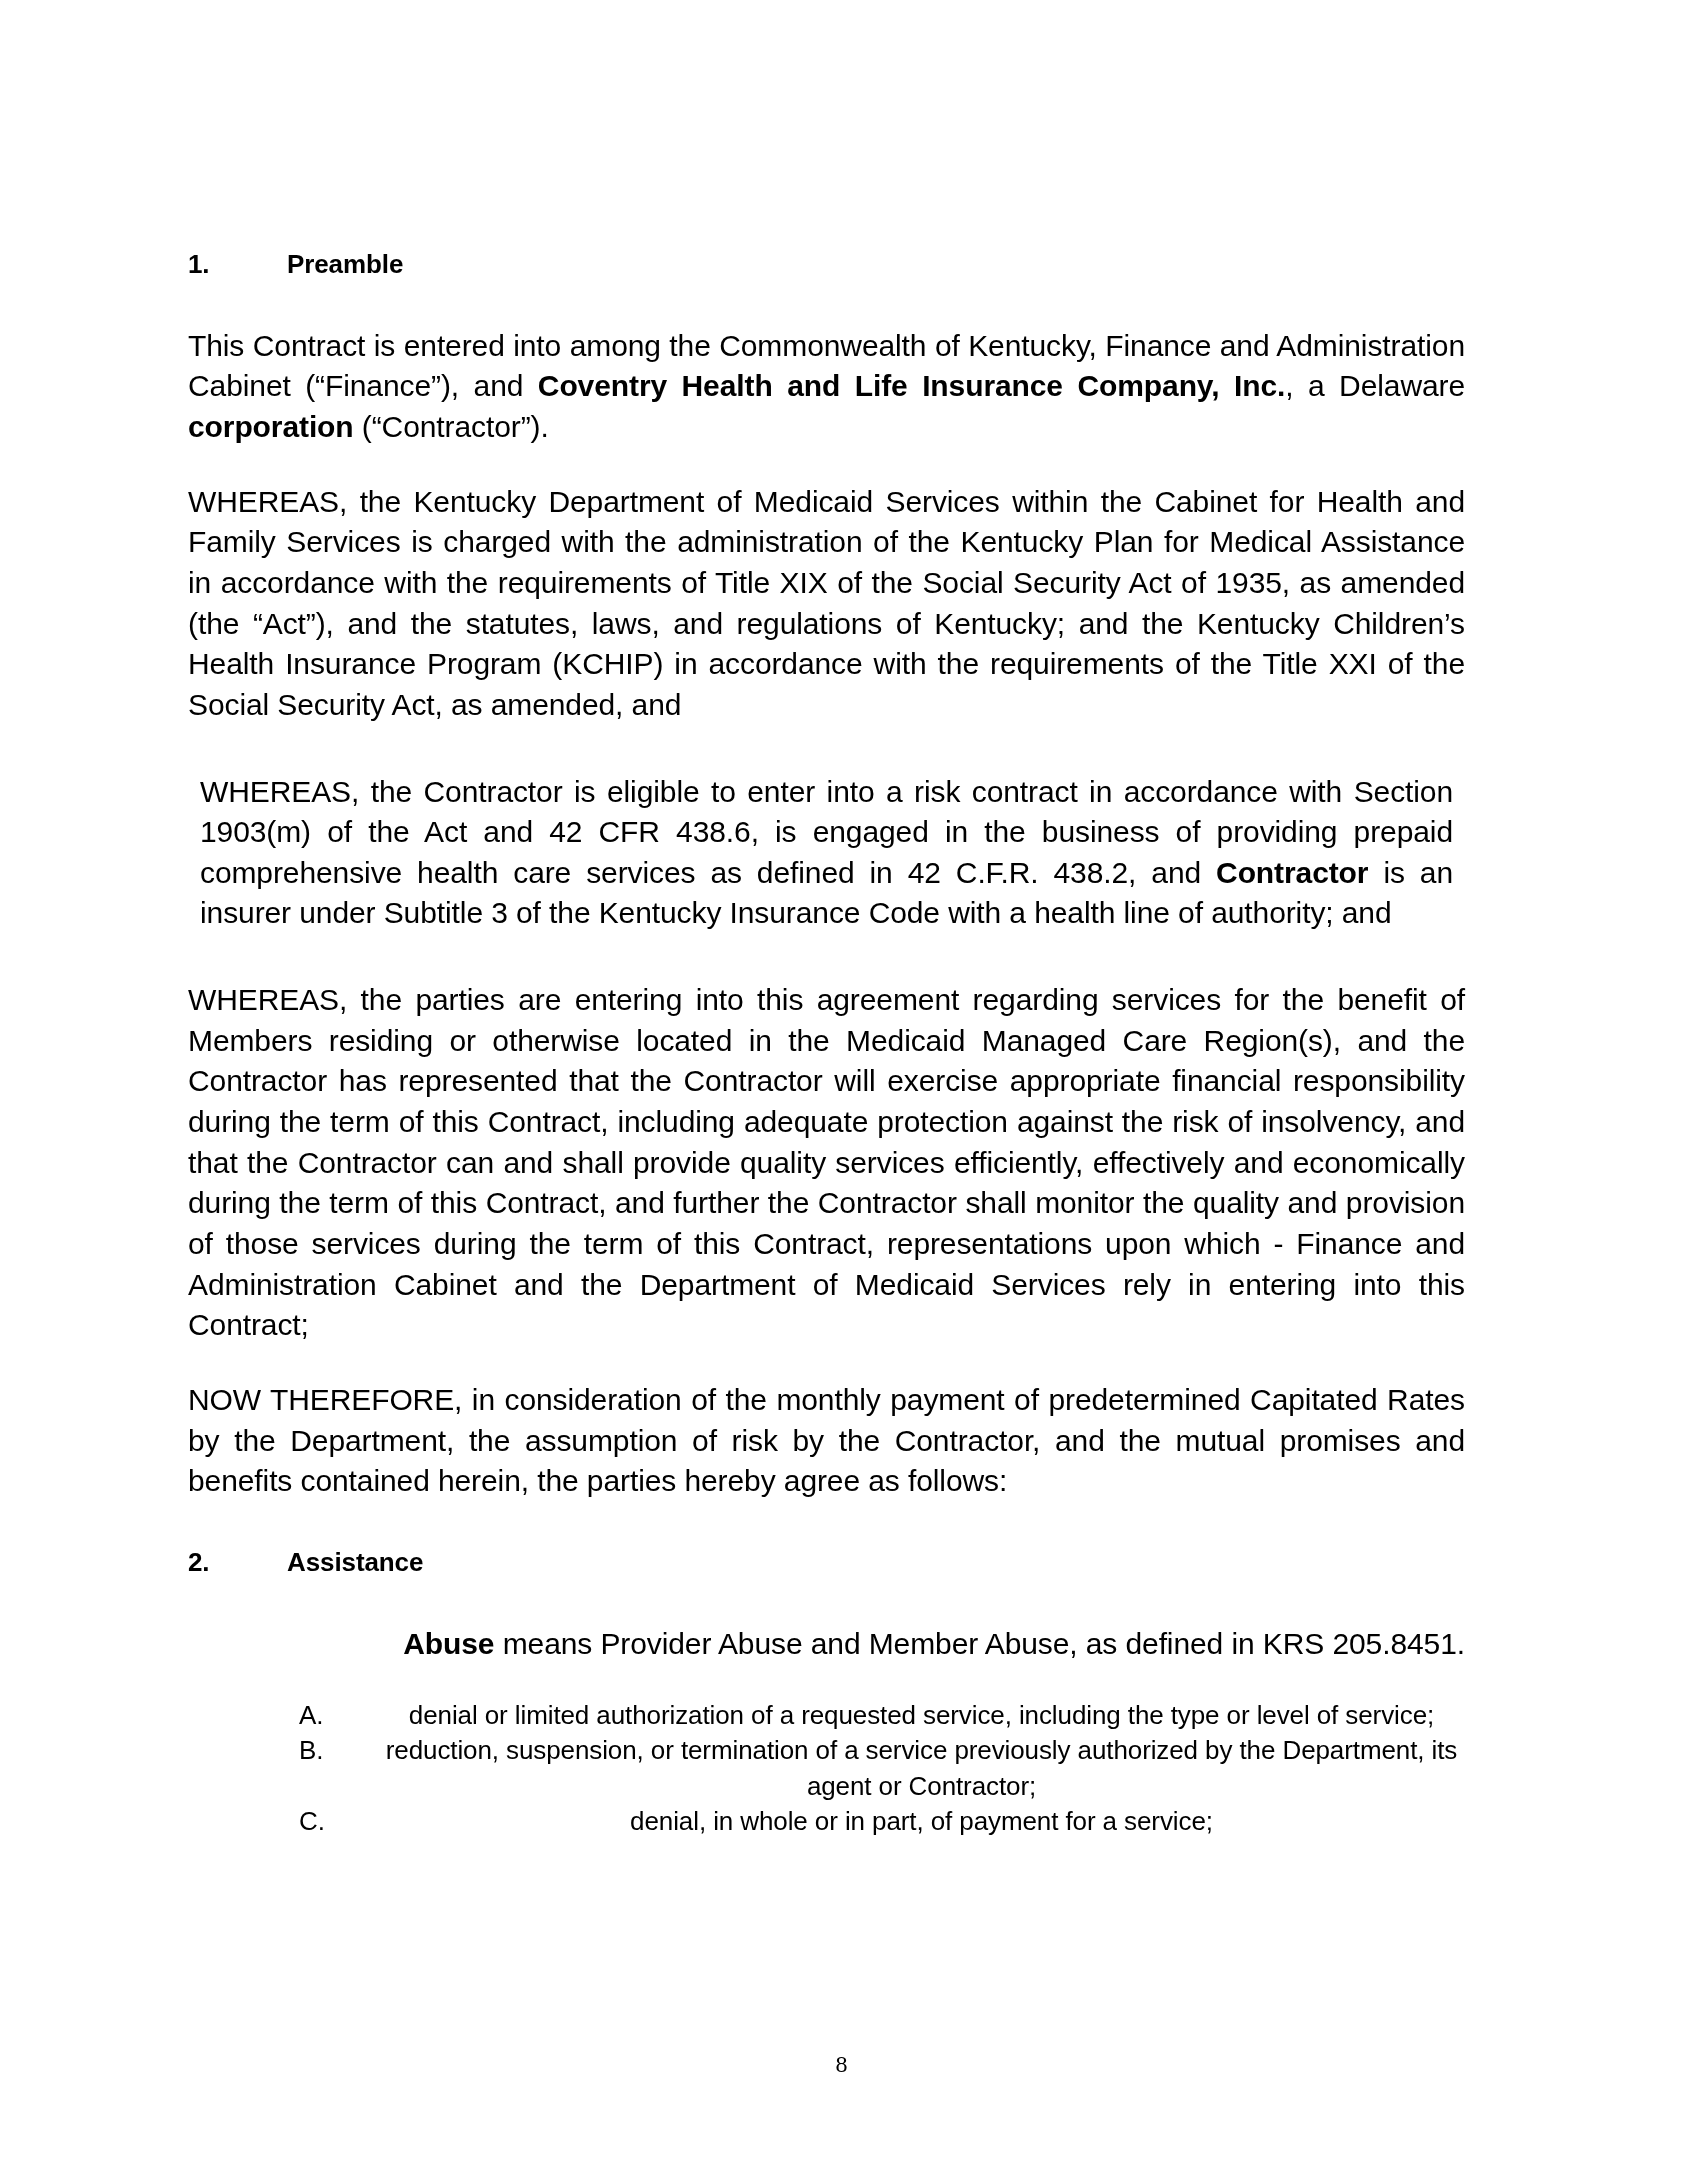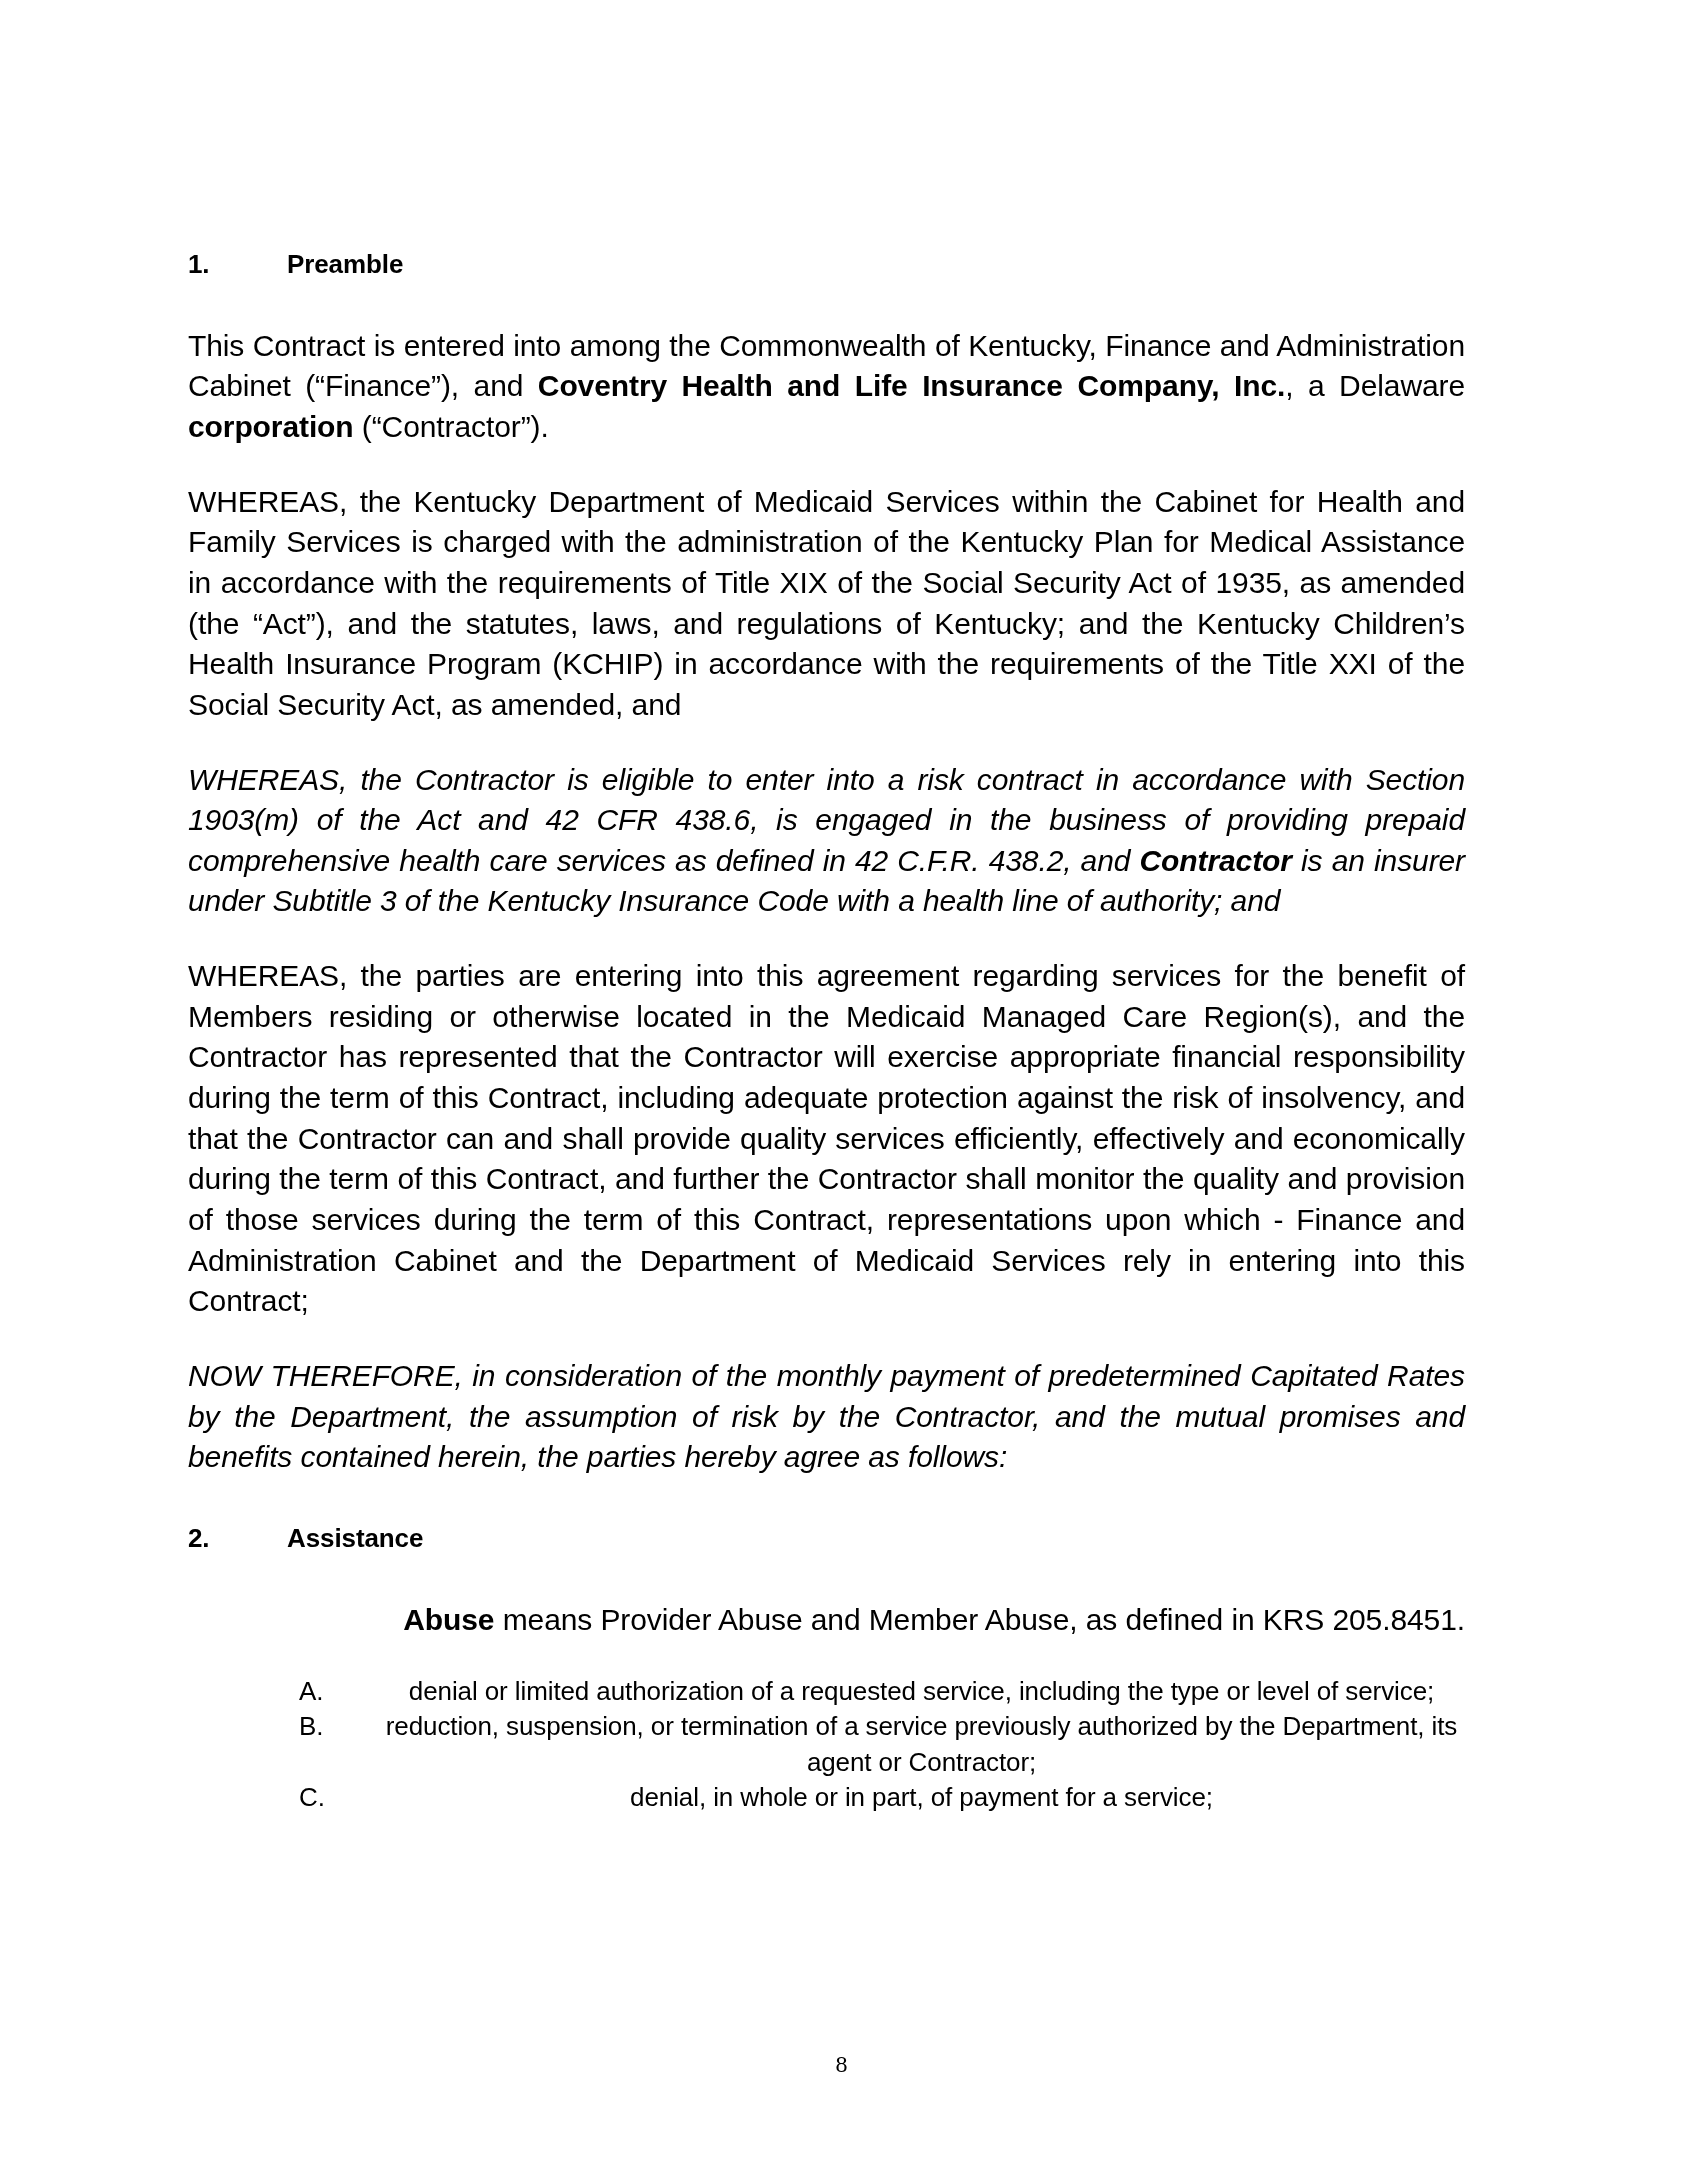--- a/index.html
+++ b/index.html
@@ -118,31 +118,31 @@
     <p class="body-block" style="margin:0;">
       <span>This Contract is entered into among the Commonwealth of Kentucky, Finance and Administration Cabinet (“Finance”), and </span><b>Coventry Health and Life Insurance Company, Inc.</b><span>, a Delaware </span><b>corporation</b><span> (“Contractor”).</span>
     </p>
 
     <div class="gap-md"></div>
 
     <p class="body-block" style="margin:0;">WHEREAS, the Kentucky Department of Medicaid Services within the Cabinet for Health and Family Services is charged with the administration of the Kentucky Plan for Medical Assistance in accordance with the requirements of Title XIX of the Social Security Act of 1935, as amended (the “Act”), and the statutes, laws, and regulations of Kentucky; and the Kentucky Children’s Health Insurance Program (KCHIP) in accordance with the requirements of the Title XXI of the Social Security Act, as amended, and</p>
 
     <div class="gap-md"></div>
 
-    <p class="body-block" style="margin:0;font-style:italic;">
+    <p class="body-block" style="margin:12px;">
       <span>WHEREAS, the Contractor is eligible to enter into a risk contract in accordance with Section 1903(m) of the Act and 42 CFR 438.6, is engaged in the business of providing prepaid comprehensive health care services as defined in 42 C.F.R. 438.2, and </span><b>Contractor</b><span> is an insurer under Subtitle 3 of the Kentucky Insurance Code with a health line of authority; and</span>
     </p>
 
     <div class="gap-md"></div>
 
     <p class="body-block" style="margin:0;">WHEREAS, the parties are entering into this agreement regarding services for the benefit of Members residing or otherwise located in the Medicaid Managed Care Region(s), and the Contractor has represented that the Contractor will exercise appropriate financial responsibility during the term of this Contract, including adequate protection against the risk of insolvency, and that the Contractor can and shall provide quality services efficiently, effectively and economically during the term of this Contract, and further the Contractor shall monitor the quality and provision of those services during the term of this Contract, representations upon which - Finance and Administration Cabinet and the Department of Medicaid Services rely in entering into this Contract;</p>
 
     <div class="gap-md"></div>
 
-    <p class="body-block" style="margin:0;font-style:italic;">NOW THEREFORE, in consideration of the monthly payment of predetermined Capitated Rates by the Department, the assumption of risk by the Contractor, and the mutual promises and benefits contained herein, the parties hereby agree as follows:</p>
+    <p class="body-block" style="margin:0;">NOW THEREFORE, in consideration of the monthly payment of predetermined Capitated Rates by the Department, the assumption of risk by the Contractor, and the mutual promises and benefits contained herein, the parties hereby agree as follows:</p>
 
     <div class="gap-lg"></div>
 
     <div class="section-head">
       <span class="num">2.</span>
       <span class="title">Assistance</span>
     </div>
 
     <div class="gap-lg"></div>
 

